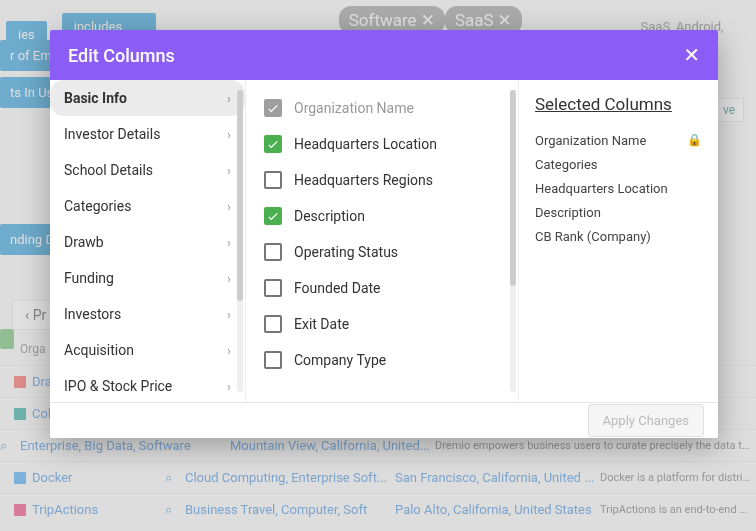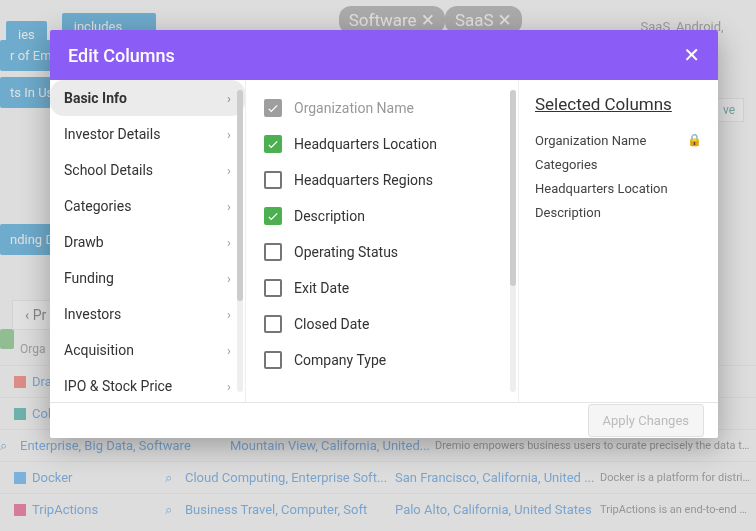--- a/index.html
+++ b/index.html
@@ -230,25 +230,25 @@
               </svg>
             </span>
             <span>Description</span>
           </div>
           <div class="field-row">
             <span class="cb"></span>
             <span>Operating Status</span>
           </div>
           <div class="field-row">
             <span class="cb"></span>
+            <span>Founded Date</span>
+          </div>
+          <div class="field-row">
+            <span class="cb"></span>
             <span>Exit Date</span>
-          </div>
-          <div class="field-row">
-            <span class="cb"></span>
-            <span>Closed Date</span>
           </div>
           <div class="field-row">
             <span class="cb"></span>
             <span>Company Type</span>
           </div>
         </div>
       <div class="scroll-hint">
           <div class="scroll-track"></div>
           <div class="scroll-thumb" style="height:65%"></div>
         </div>
@@ -262,19 +262,22 @@
           </div>
           <div class="sel-item">
             <span>Categories</span>
           </div>
           <div class="sel-item">
             <span>Headquarters Location</span>
           </div>
           <div class="sel-item">
             <span>Description</span>
           </div>
+          <div class="sel-item">
+            <span>CB Rank (Company)</span>
+          </div>
         </div>
     </div>
   </div>
   <div class="modal-footer">
     <button class="apply-btn">Apply Changes</button>
   </div>
 </div>
 
 </body></html>

